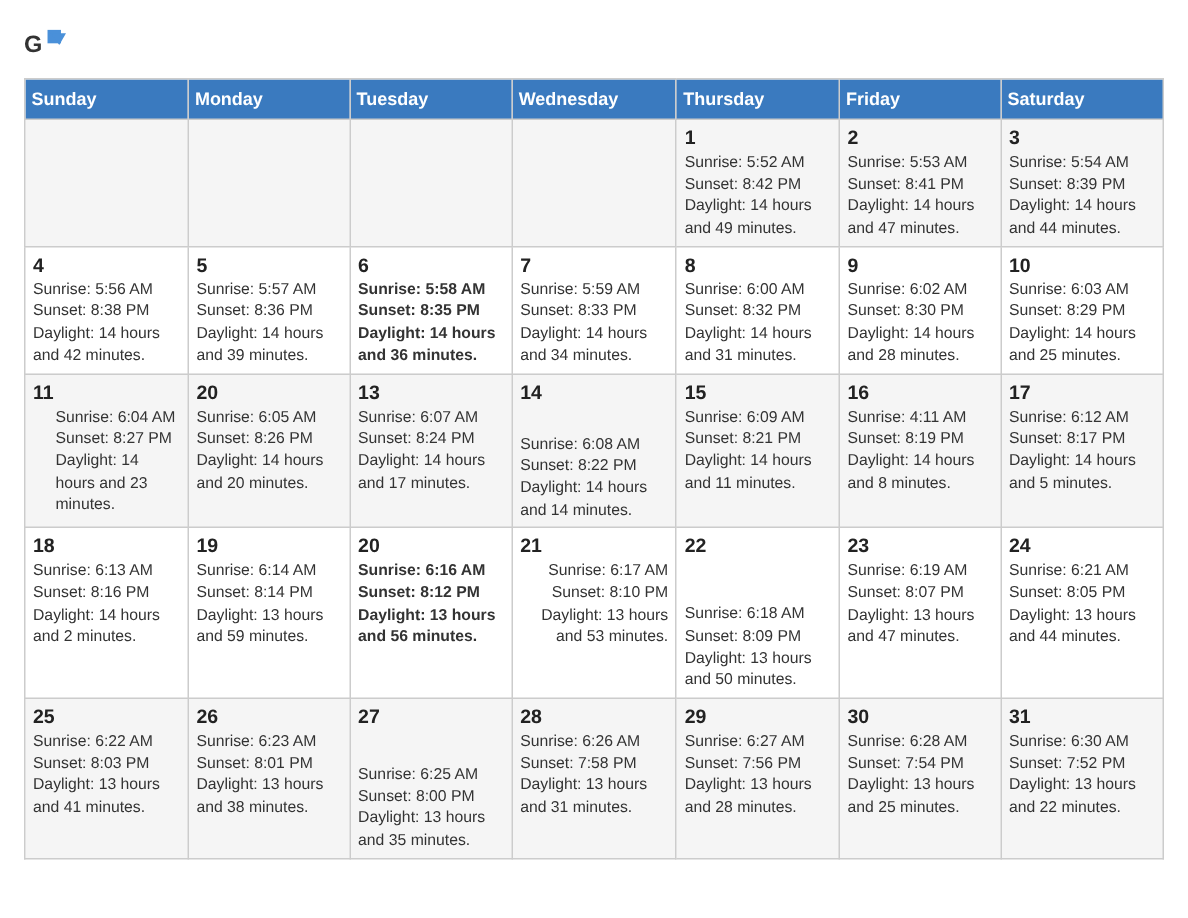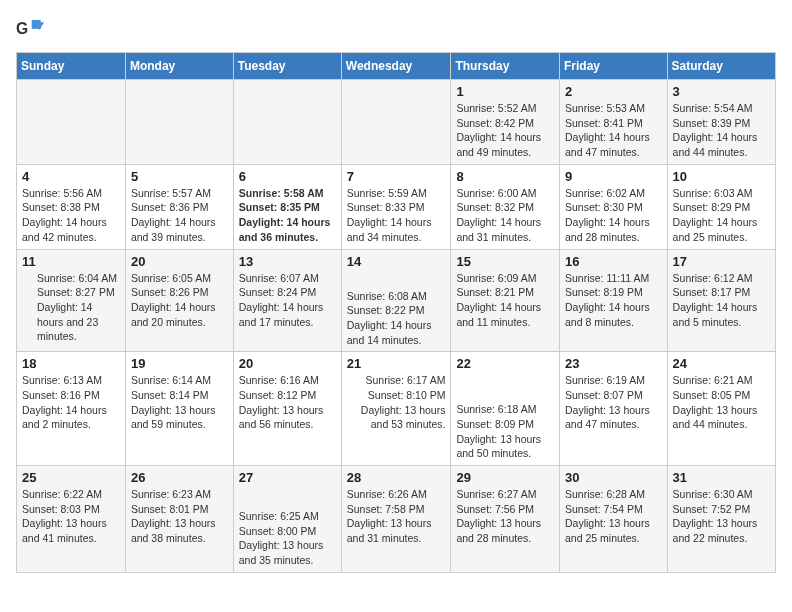--- a/index.html
+++ b/index.html
@@ -210,21 +210,21 @@
 Daylight: 14 hours and 14 minutes.</div>
         </td>
         <td>
           <div class="day-number">15</div>
           <div class="day-info" style="white-space: pre-line;">Sunrise: 6:09 AM
 Sunset: 8:21 PM
 Daylight: 14 hours and 11 minutes.</div>
         </td>
         <td>
           <div class="day-number">16</div>
-          <div class="day-info" style="white-space: pre-line;">Sunrise: 11:11 AM
+          <div class="day-info" style="white-space: pre-line;">Sunrise: 4:11 AM
 Sunset: 8:19 PM
 Daylight: 14 hours and 8 minutes.</div>
         </td>
         <td>
           <div class="day-number">17</div>
           <div class="day-info" style="white-space: pre-line;">Sunrise: 6:12 AM
 Sunset: 8:17 PM
 Daylight: 14 hours and 5 minutes.</div>
         </td>
       </tr>
@@ -236,21 +236,21 @@
 Daylight: 14 hours and 2 minutes.</div>
         </td>
         <td>
           <div class="day-number">19</div>
           <div class="day-info" style="white-space: pre-line;">Sunrise: 6:14 AM
 Sunset: 8:14 PM
 Daylight: 13 hours and 59 minutes.</div>
         </td>
         <td>
           <div class="day-number">20</div>
-          <div class="day-info" style="white-space: pre-line;">Sunrise: 6:16 AM
+          <div class="day-info" style="white-space: pre-line; font-weight: bold;">Sunrise: 6:16 AM
 Sunset: 8:12 PM
 Daylight: 13 hours and 56 minutes.</div>
         </td>
         <td>
           <div class="day-number">21</div>
           <div class="day-info" style="white-space: pre-line; text-align: right;">Sunrise: 6:17 AM
 Sunset: 8:10 PM
 Daylight: 13 hours and 53 minutes.</div>
         </td>
         <td>

